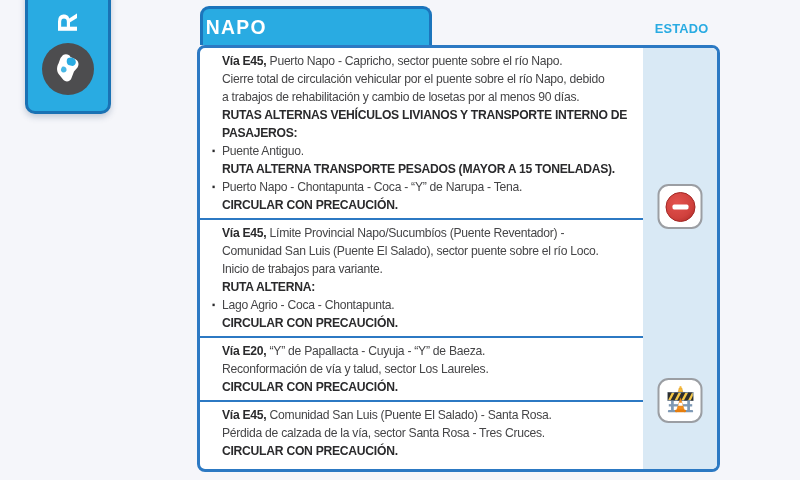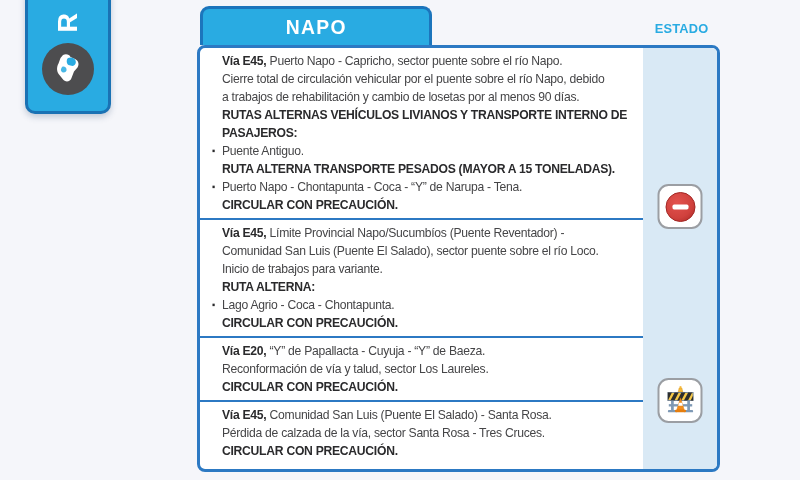--- a/index.html
+++ b/index.html
@@ -25,21 +25,21 @@
     position:absolute;left:50%;top:56px;transform:translateX(-50%);
     width:52px;height:52px;border-radius:50%;background:#4d4d4f;
     display:flex;align-items:center;justify-content:center;
   }
 
   
   .napo-tab{
     position:absolute;left:200px;top:6px;width:232px;height:39px;
     background:#29abe2;border:3px solid #1c75bc;border-bottom:none;
     border-radius:9px 9px 0 0;box-sizing:border-box;
-    display:flex;align-items:center;justify-content:center;
+    display:flex;align-items:center;justify-content:flex-start;
   }
   .napo-tab span{
     color:#fff;font-weight:bold;font-size:21px;letter-spacing:1.5px;
     transform:scaleX(.92);
   }
 
   
   .estado-label{
     position:absolute;left:643px;top:21px;width:77px;text-align:center;
     color:#29abe2;font-weight:bold;font-size:13.5px;letter-spacing:.2px;

